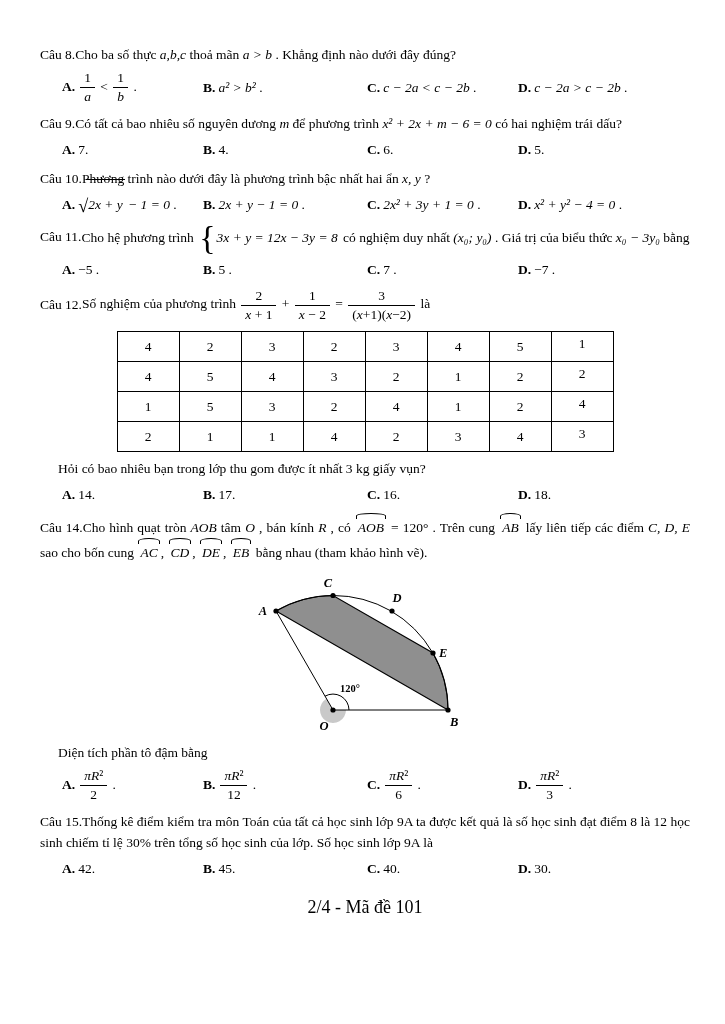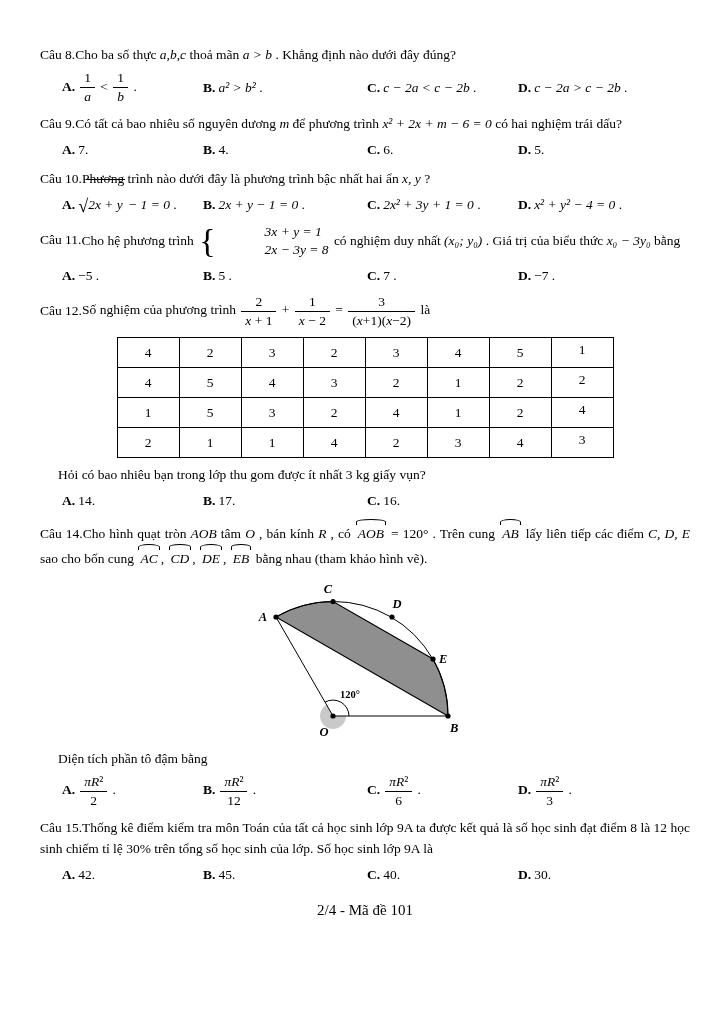--- a/index.html
+++ b/index.html
@@ -18,34 +18,34 @@
   .frac{display:inline-block;vertical-align:middle;text-align:center;line-height:1.18;margin:0 2px;}
   .frac>.num{display:block;padding:0 4px 1px;border-bottom:1px solid #000;}
   .frac>.den{display:block;padding:1px 4px 0;}
   
   .root{white-space:nowrap;}
   .radical{font-size:1.35em;line-height:1;vertical-align:-3px;margin-right:-2px;}
   .rootbody{border-top:1px solid #000;padding:17px 2px 0 2px;}
   
   .sys{display:inline-flex;align-items:center;vertical-align:middle;margin:0 2px;}
   .brace{font-size:34px;font-weight:400;line-height:.9;margin-right:1px;}
-  .syslines{display:inline-flex;flex-direction:column;margin-left:48px;}
+  .syslines{display:inline-flex;flex-direction:row;}
   .sysline{line-height:1.35;}
   
   .arc{font-style:italic;position:relative;display:inline-block;padding:4px 2px 0;margin:0 1px;}
   .arc::before{content:"";position:absolute;left:0;right:0;top:0;height:5px;border:1px solid #000;border-bottom:none;border-radius:50% 50% 0 0;}
   
   table.kg{border-collapse:collapse;margin:8px auto 6px;}
   table.kg td{border:1px solid #000;width:59px;height:27px;text-align:center;vertical-align:middle;}
   table.kg td:last-child{vertical-align:top;padding-top:1px;}
   
   .figure-wrap{width:230px;margin:8px auto 0;}
   .fig-label{font-style:italic;font-weight:bold;font-size:12.5px;font-family:"Liberation Serif",serif;}
   .fig-angle{font-weight:bold;font-size:10.5px;font-family:"Liberation Serif",serif;}
-  .footer{text-align:center;margin-top:14px;font-size:15px;}
+  .footer{text-align:center;margin-top:14px;font-size:18px;}
 </style>
 </head>
 <body>
 
 <div class="content">
 
   <div class="q">
     <p class="qbody"><b class="qlabel">Câu 8.</b><span>Cho ba số thực <span class="it">a,b,c</span> thoả mãn <span class="it">a &gt; b</span> . Khẳng định nào dưới đây đúng?</span></p>
     <div class="opts">
         <span class="opt"><b class="opt-label">A.</b><span><span class="frac"><span class="num">1</span><span class="den"><span class="it">a</span></span></span> &lt; <span class="frac"><span class="num">1</span><span class="den"><span class="it">b</span></span></span> .</span></span>
@@ -138,20 +138,21 @@
             <td>4</td>
             <td>3</td>
           </tr>
         </tbody>
       </table>
     <p class="qbody indent">Hỏi có bao nhiêu bạn trong lớp thu gom được ít nhất 3 kg giấy vụn?</p>
     <div class="opts">
         <span class="opt"><b class="opt-label">A.</b><span>14.</span></span>
         <span class="opt"><b class="opt-label">B.</b><span>17.</span></span>
         <span class="opt"><b class="opt-label">C.</b><span>16.</span></span>
+        <span class="opt"><b class="opt-label">D.</b><span>18.</span></span>
       </div>
   </div>
 
   <div class="q">
     <p class="qbody"><b class="qlabel">Câu 14.</b><span>Cho hình quạt tròn <span class="it">AOB</span> tâm <span class="it">O</span> , bán kính <span class="it">R</span> , có <span class="arc">AOB</span> = 120° . Trên cung <span class="arc">AB</span> lấy liên tiếp các điểm <span class="it">C, D, E</span> sao cho bốn cung <span class="arc">AC</span>, <span class="arc">CD</span>, <span class="arc">DE</span>, <span class="arc">EB</span> bằng nhau (tham khảo hình vẽ).</span></p>
 
     <div class="figure-wrap">
       <svg width="230" height="165" viewBox="0 0 230 165">
         <path d="M 26 40 A 114.5 114.5 0 0 1 83 24.5 L 183 82 A 114.5 114.5 0 0 1 198 139 Z" stroke="#000" stroke-width="1.1" fill="#8f8f8f"></path>
         <path d="M 26 40 A 114.5 114.5 0 0 1 198 139" fill="none" stroke="#000" stroke-width="1"></path>

